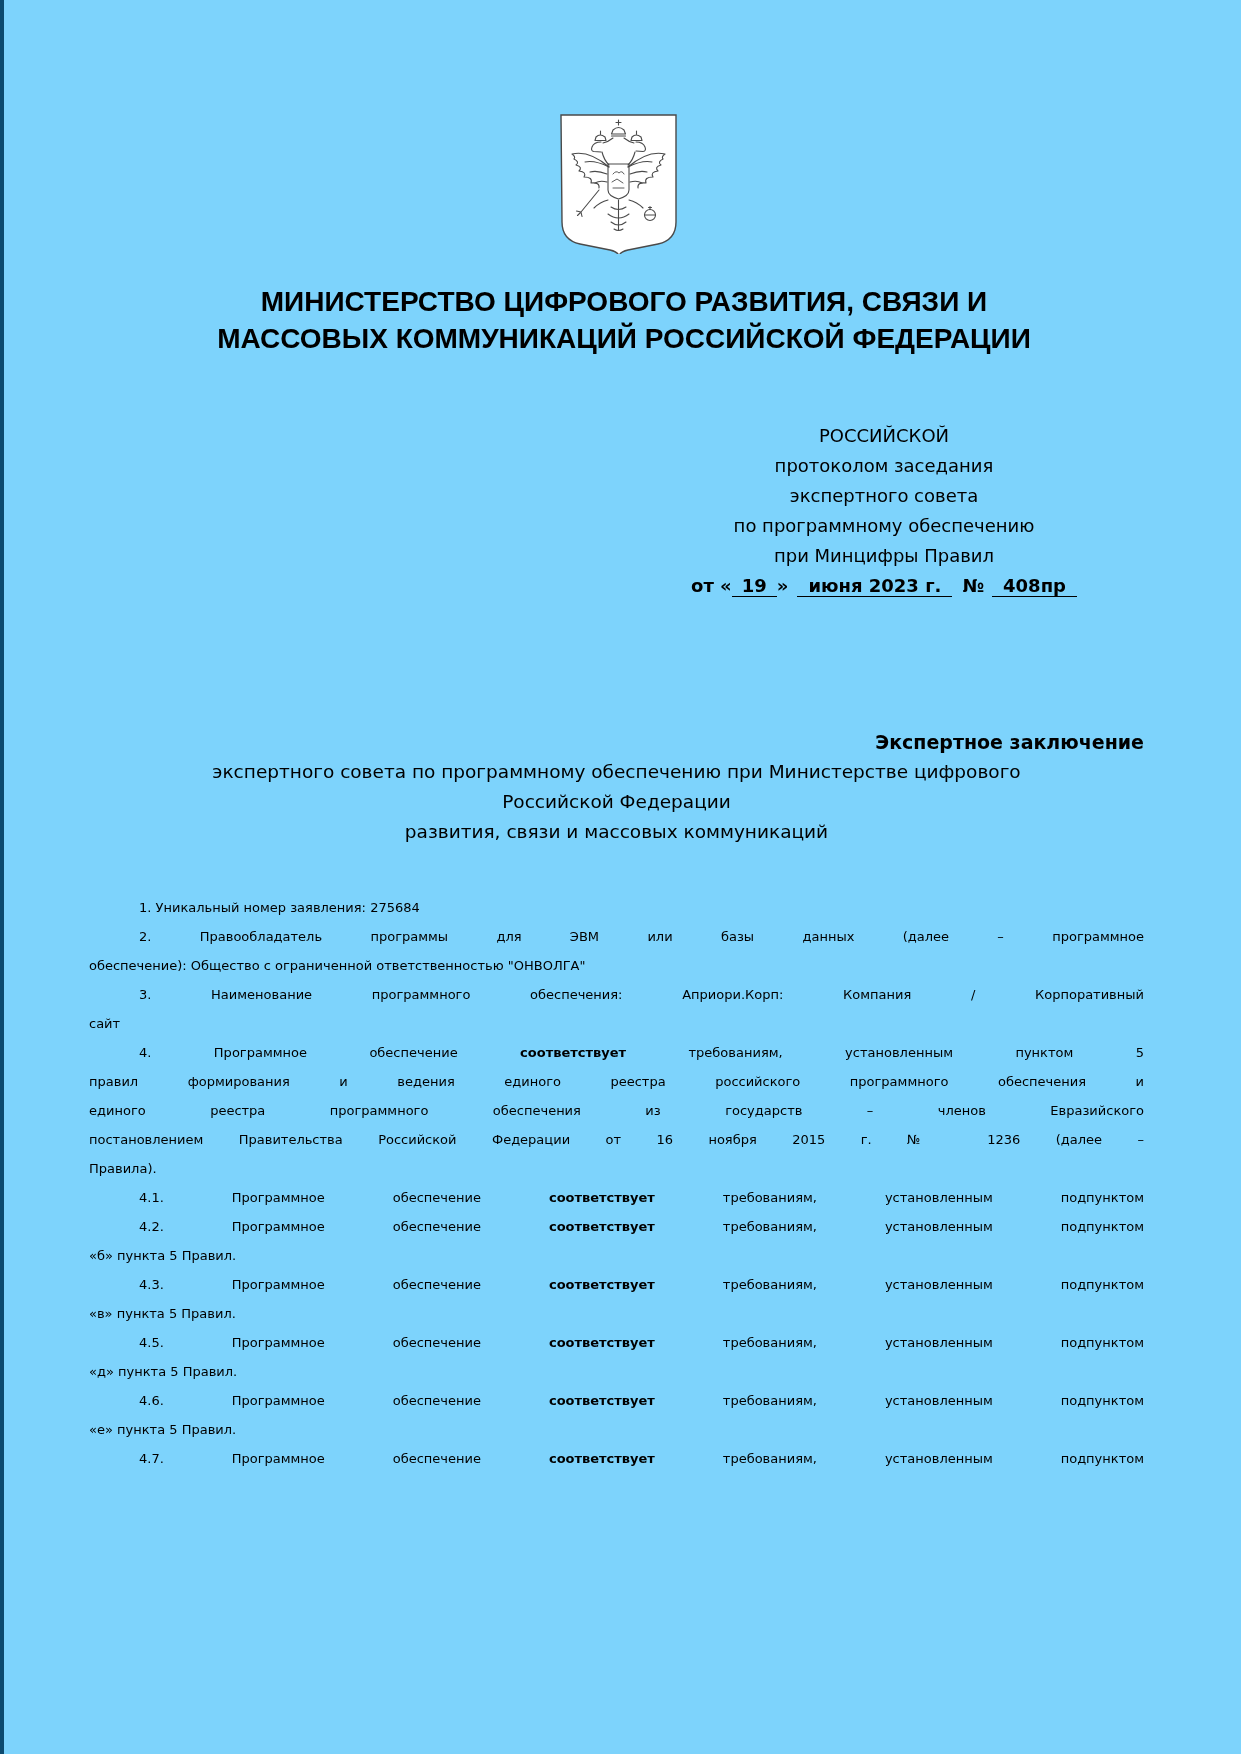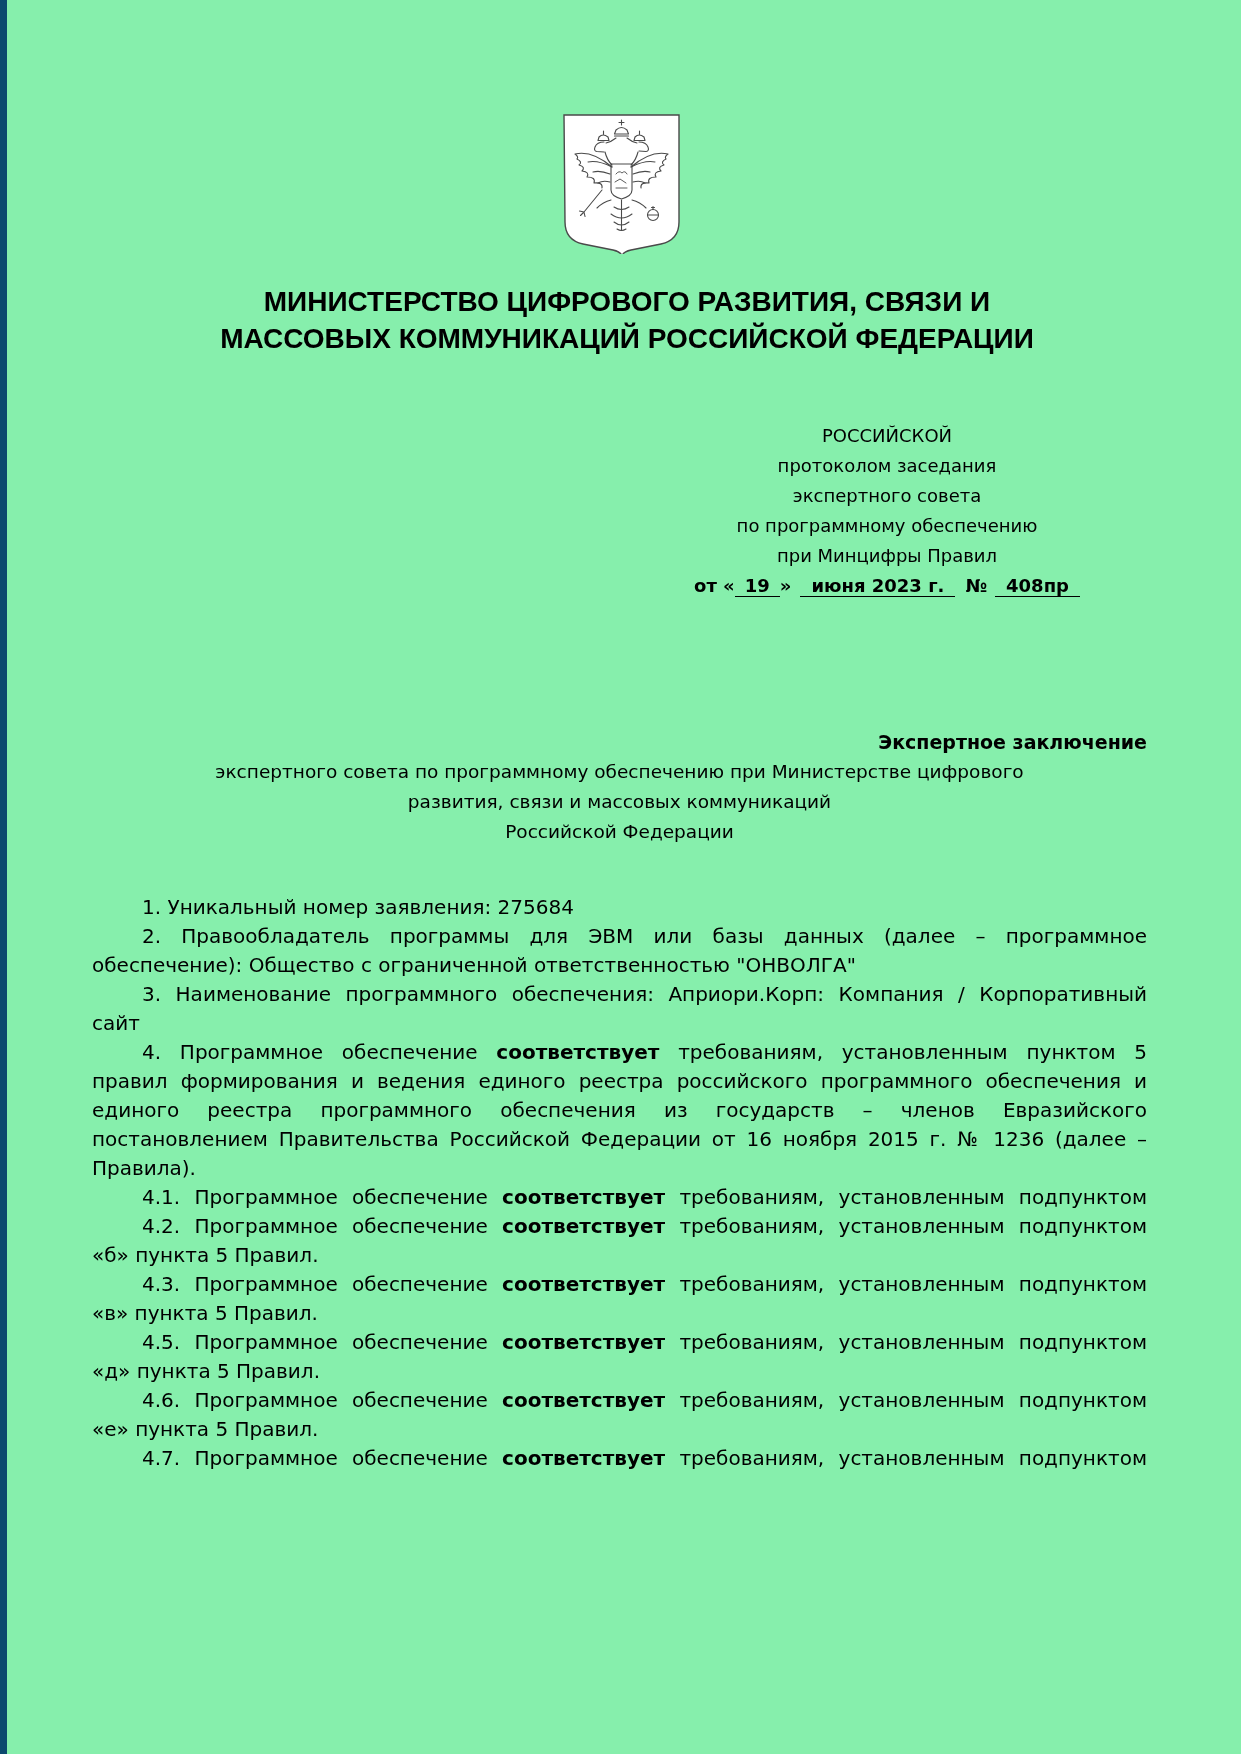--- a/index.html
+++ b/index.html
@@ -1,23 +1,23 @@
 <!DOCTYPE html>
 <html><head>
 <meta charset="utf-8">
 <style>
   html,body{margin:0;padding:0;background:#ffffff;}
   .page{
     position:relative;
     width:1241px;height:1754px;
-    background:#86efac;
+    background:#7dd3fc;
     color:#000;
     font-family:"DejaVu Sans",sans-serif;
     overflow:hidden;
-    border-left:7px solid #0c4a6e;
+    border-left:4px solid #0c4a6e;
     box-sizing:border-box;
   }
   
   .emblem{position:absolute;left:551px;top:112px;width:127px;height:142px;}
   
   .ministry{
     position:absolute;top:283px;left:70px;width:1100px;
     text-align:center;
     font-family:"Liberation Sans","DejaVu Sans",sans-serif;
     font-weight:bold;font-size:28px;line-height:37px;
@@ -35,21 +35,21 @@
   .nsign{margin-left:10px;margin-right:2px;}
   
   .doc-title{
     position:absolute;top:727px;left:85px;width:1055px;
     text-align:center;font-size:18.5px;line-height:30px;
   }
   .dt-main{font-weight:bold;font-size:19px;text-align:right;}
   
   .docbody{
     position:absolute;top:893px;left:85px;width:1055px;
-    font-size:20px;line-height:29px;
+    font-size:13px;line-height:29px;
   }
   .paragraph{margin:0;}
   .line{height:29px;text-align:left;}
   .line.fill{text-align:justify;text-align-last:justify;}
   .line.first{text-indent:50px;}
   .bold{font-weight:bold;}
 </style>
 </head>
 <body>
 
@@ -96,22 +96,22 @@
     <div class="a-line">по программному обеспечению</div>
     <div class="a-line">при Минцифры Правил</div>
     <div class="a-line date">
       <span>от «</span><span class="u u-day">19</span><span>»</span><span class="u u-month">июня 2023 г.</span><span class="nsign">№</span><span class="u u-num">408пр</span>
     </div>
   </div>
 
   <div class="doc-title">
     <div class="dt-main">Экспертное заключение</div>
     <div>экспертного совета по программному обеспечению при Министерстве цифрового</div>
+    <div>Российской Федерации</div>
     <div>развития, связи и массовых коммуникаций</div>
-    <div>Российской Федерации</div>
   </div>
 
   <div class="docbody">
       <div class="paragraph">
         <div class="line first"><span>1. Уникальный номер заявления: 275684</span></div>
       </div>
       <div class="paragraph">
         <div class="line fill first"><span>2. Правообладатель программы для ЭВМ или базы данных (далее – программное</span></div>
         <div class="line"><span>обеспечение): Общество с ограниченной ответственностью "ОНВОЛГА"</span></div>
       </div>

